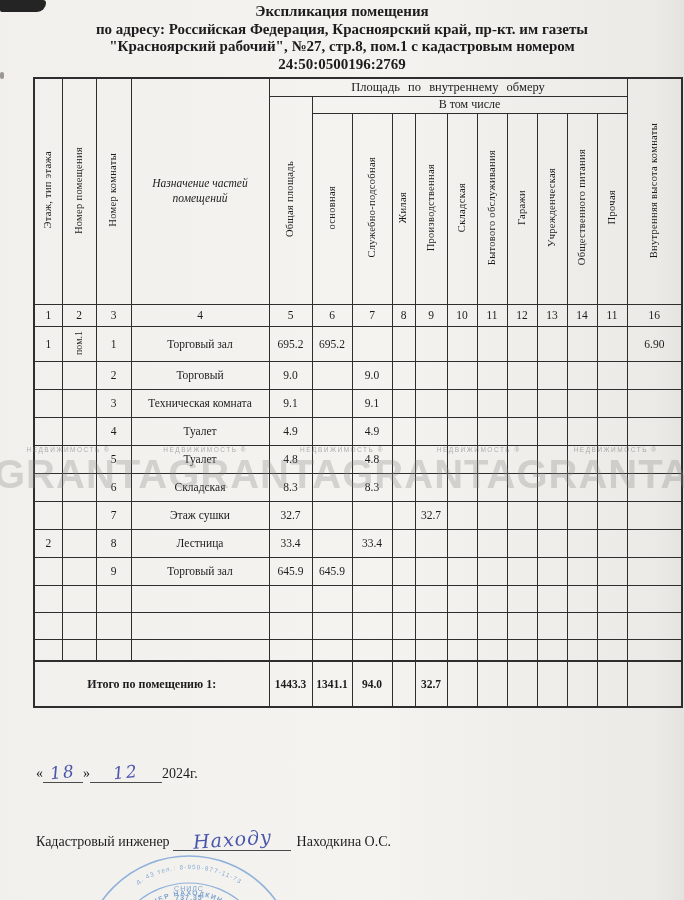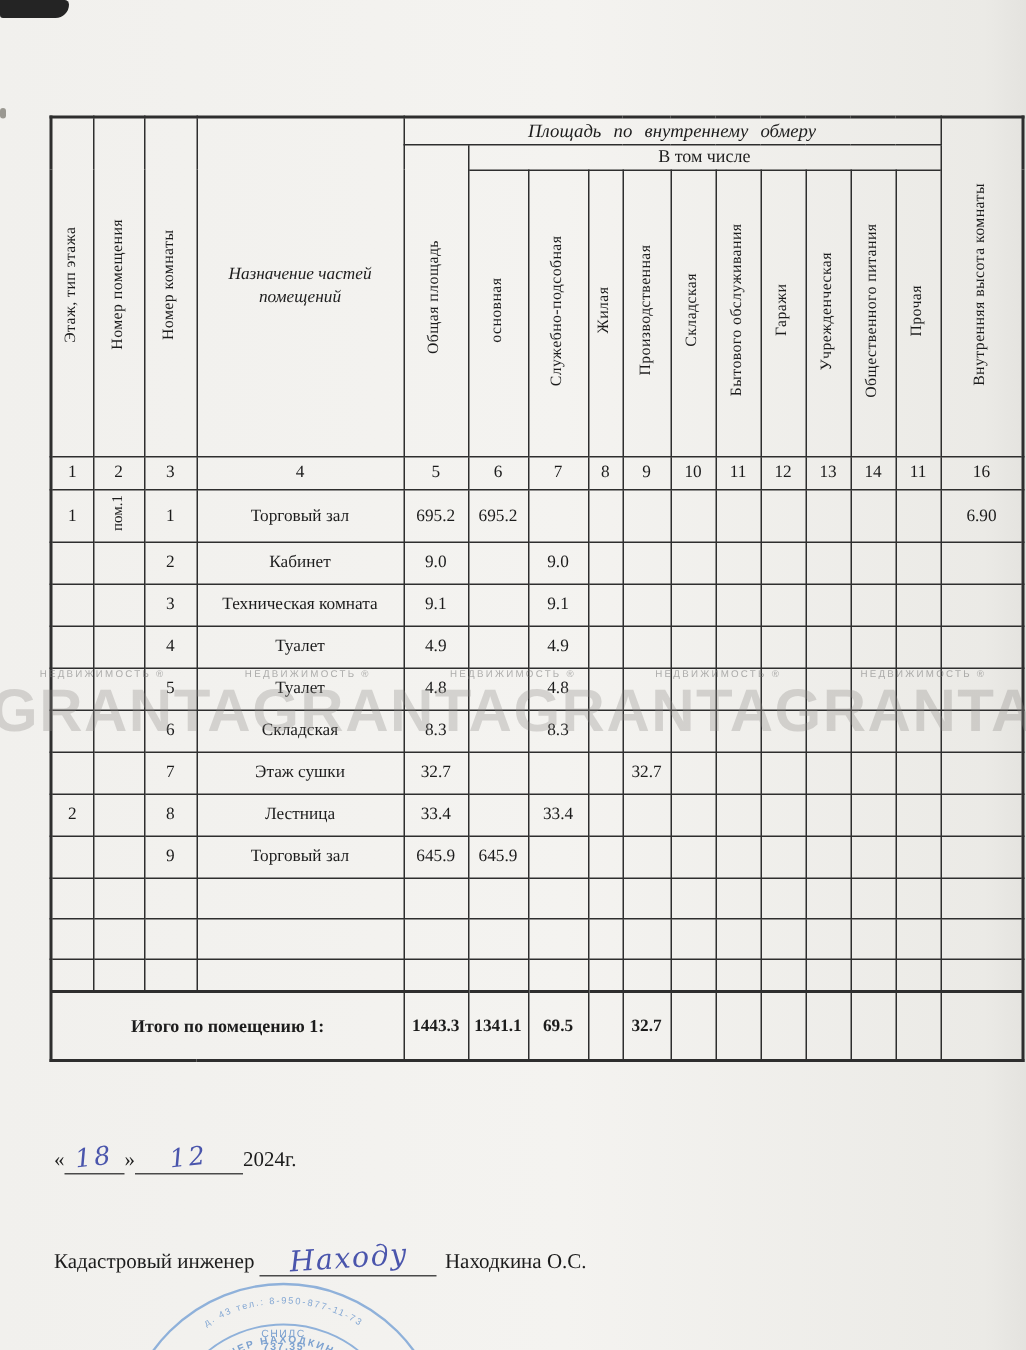--- a/index.html
+++ b/index.html
@@ -38,21 +38,21 @@
   .vt{
     display:inline-block;
     writing-mode:vertical-rl;
     transform:rotate(180deg);
     white-space:nowrap;
     font-size:10.5px;
     line-height:1;
     letter-spacing:.3px;
   }
   .vt-sm{display:inline-block;writing-mode:vertical-rl;transform:rotate(180deg);white-space:nowrap;font-size:10px;line-height:1;}
-  .hdr-group{font-size:12.5px;word-spacing:5px;font-style:italic;}
+  .hdr-group{font-size:12.5px;word-spacing:5px;}
   .hdr-incl{font-size:12px;}
   .purpose-hdr{font-size:11.5px;line-height:1.3;font-style:italic;}
   td.tot-label{text-align:center;font-size:12px;}
 
   
   .watermark{position:absolute;left:0;top:444px;width:684px;height:44px;z-index:6;pointer-events:none;}
   .wm-subs{position:absolute;top:2px;left:0;width:100%;display:flex;justify-content:space-around;
     font-family:"Liberation Sans",sans-serif;font-size:6.5px;letter-spacing:1.5px;color:rgba(115,115,115,0.55);}
   .wm-brand{position:absolute;top:8px;left:-6px;width:696px;display:flex;justify-content:space-between;
     font-family:"Liberation Sans",sans-serif;font-size:40px;font-weight:800;letter-spacing:1px;
@@ -73,20 +73,26 @@
   .stamp{position:absolute;left:83px;top:845px;z-index:4;}
 </style>
 </head>
 <body>
 
 <div class="page">
 
   <div class="corner-blob"></div>
   <div class="edge-speck"></div>
 
+  <div class="title-block">
+    <div>Экспликация помещения</div>
+    <div>по адресу: Российская Федерация, Красноярский край, пр-кт. им газеты</div>
+    <div>"Красноярский рабочий", №27, стр.8, пом.1 с кадастровым номером</div>
+    <div>24:50:0500196:2769</div>
+  </div>
 
   <table class="expl">
     <colgroup>
       <col style="width:28px">
         <col style="width:34px">
         <col style="width:35px">
         <col style="width:138px">
       <col style="width:43px">
         <col style="width:40px">
         <col style="width:40px">
@@ -159,21 +165,21 @@
           <td></td>
       <td></td>
           <td></td>
           <td></td>
       <td>6.90</td>
     </tr>
     <tr class="r">
       <td></td>
           <td></td>
       <td>2</td>
-      <td>Кабинет</td>
+      <td>Торговый</td>
       <td>9.0</td>
       <td></td>
       <td>9.0</td>
       <td></td>
           <td></td>
       <td></td>
           <td></td>
           <td></td>
       <td></td>
           <td></td>
@@ -359,21 +365,21 @@
           <td></td>
           <td></td>
           <td></td>
           <td></td>
     </tr>
 
     <tr class="tot">
       <td colspan="4" class="tot-label">Итого по помещению 1:</td>
       <td>1443.3</td>
       <td>1341.1</td>
-      <td>69.5</td>
+      <td>94.0</td>
       <td></td>
       <td>32.7</td>
       <td></td>
           <td></td>
           <td></td>
       <td></td>
           <td></td>
           <td></td>
       <td></td>
     </tr>

